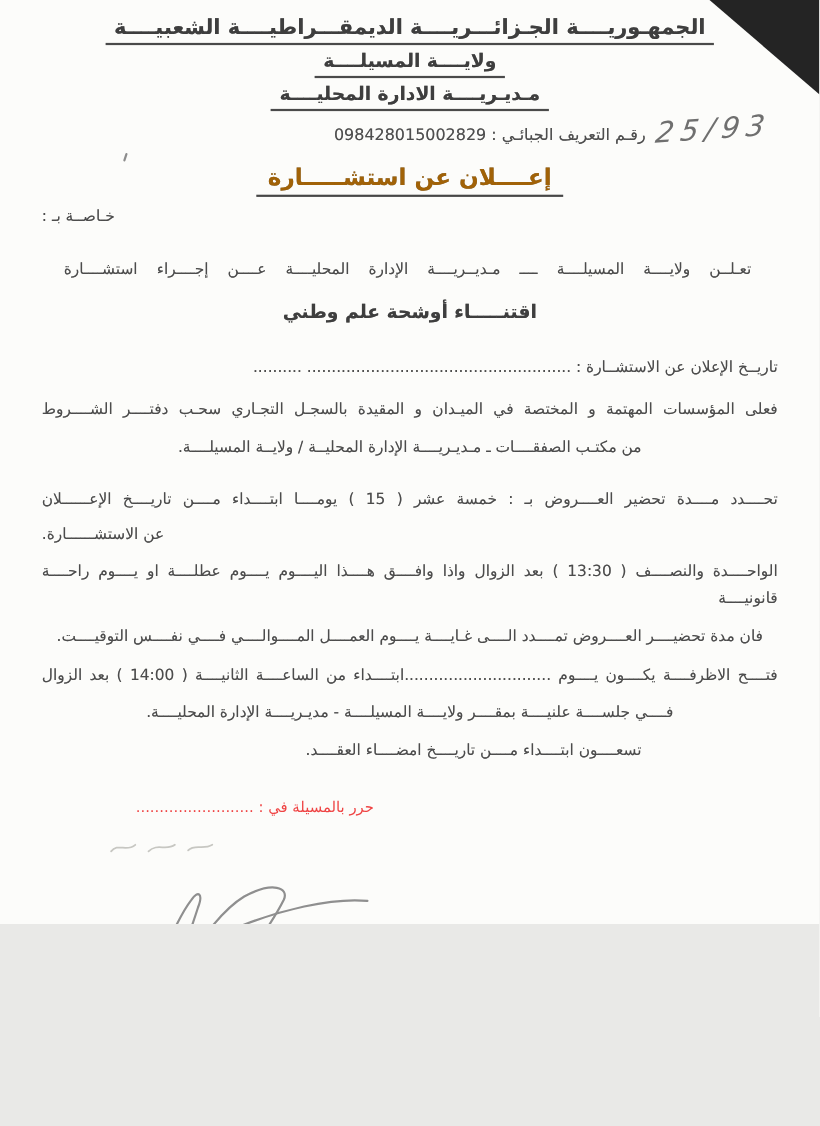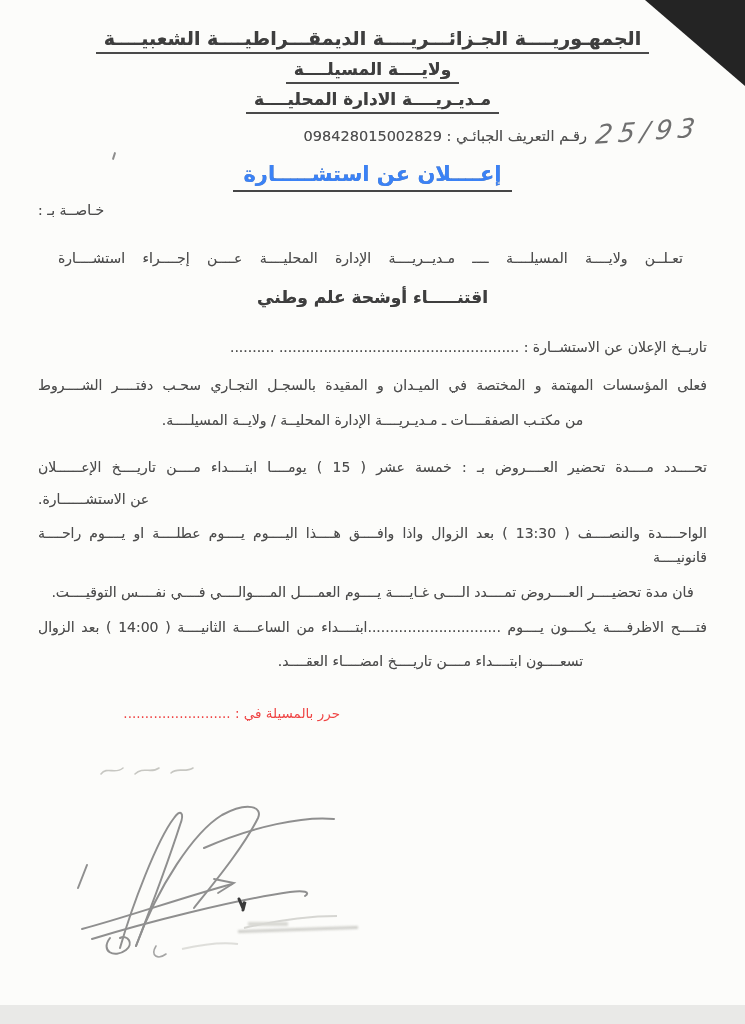--- a/index.html
+++ b/index.html
@@ -3,24 +3,24 @@
 <meta charset="utf-8">
 <style>
   html,body{margin:0;padding:0;}
   body{
     width:745px;height:1024px;
     background:#e9e9e7;
     font-family:"DejaVu Sans", sans-serif;
   }
   .page{
     position:relative;
-    width:745px;height:1005px;
+    width:745px;height:840px;
     background:#fcfcfa;
     box-sizing:border-box;
-    padding-top:27px;
+    padding-top:14px;
     direction:rtl;
     overflow:hidden;
   }
   
   .corner-fold{
     position:absolute;top:0;right:0;
     width:0;height:0;
     border-top:86px solid #242424;
     border-left:100px solid transparent;
     filter:blur(0.6px);
@@ -53,21 +53,21 @@
     transform:rotate(-4deg) skewX(-12deg);
     direction:ltr;
   }
   .stray-mark{
     position:absolute; left:113px; top:26px;
     width:2px; height:8px; background:#8d8d8d;
     transform:rotate(18deg); border-radius:2px;
   }
 
   
-  .doc-title{ text-align:center; margin-top:4px; color:#3b82f6; }
+  .doc-title{ text-align:center; margin-top:4px; color:#a16207; }
   .doc-title span{
     display:inline-block;
     font-size:21px; font-weight:bold;
     border-bottom:2px solid #464646;
     padding:0 10px 4px 10px;
     text-shadow:0 0 0.5px rgba(60,60,60,.6);
   }
 
   
   .line{
@@ -150,20 +150,21 @@
   <div class="line jf mt14">فعلى المؤسسات المهتمة و المختصة في الميـدان و المقيدة بالسجـل التجـاري سحـب دفتــــر الشــــروط</div>
   <div class="line ctr mt11">من مكتـب الصفقــــات ـ مـديـريــــة الإدارة المحليــة / ولايــة المسيلــــة.</div>
 
   <div class="line jf mt23">تحــــدد مــــدة تحضير العــــروض بـ :  خمسة عشر ( 15 ) يومــــا ابتــــداء مــــن تاريــــخ الإعــــــلان</div>
   <div class="line lft mt8">عن الاستشــــــارة.</div>
 
   <div class="line jf mt10">الواحــــدة والنصــــف ( 13:30 ) بعد الزوال واذا وافــــق هــــذا اليــــوم يــــوم عطلــــة او يــــوم راحــــة قانونيــــة</div>
   <div class="line ctr mt11">فان مدة تحضيــــر العــــروض تمــــدد الــــى غـايــــة يــــوم العمــــل المــــوالــــي فــــي نفــــس التوقيــــت.</div>
 
   <div class="line jf mt11">فتــــح الاظرفــــة يكــــون يــــوم ..............................ابتــــداء من الساعــــة الثانيــــة ( 14:00 ) بعد الزوال</div>
+  <div class="line ctr mt10">فــــي جلســــة علنيــــة بمقــــر ولايــــة المسيلــــة - مديـريــــة الإدارة المحليــــة.</div>
 
   <div class="line ctr shift-right mt10">تسعــــون ابتــــداء مــــن تاريــــخ امضــــاء العقــــد.</div>
 
   <div class="issued">حرر بالمسيلة في : .........................</div>
 
   <svg class="issued-scribble" width="110" height="18" viewBox="0 0 110 18">
     <path d="M6,12 C12,4 20,13 28,6 M40,12 C48,4 56,12 64,6 M76,11 C82,5 90,11 98,6" fill="none" stroke="#b6b6b0" stroke-width="1.6" stroke-linecap="round"></path>
   </svg>
 
   <div class="signature-wrap">

